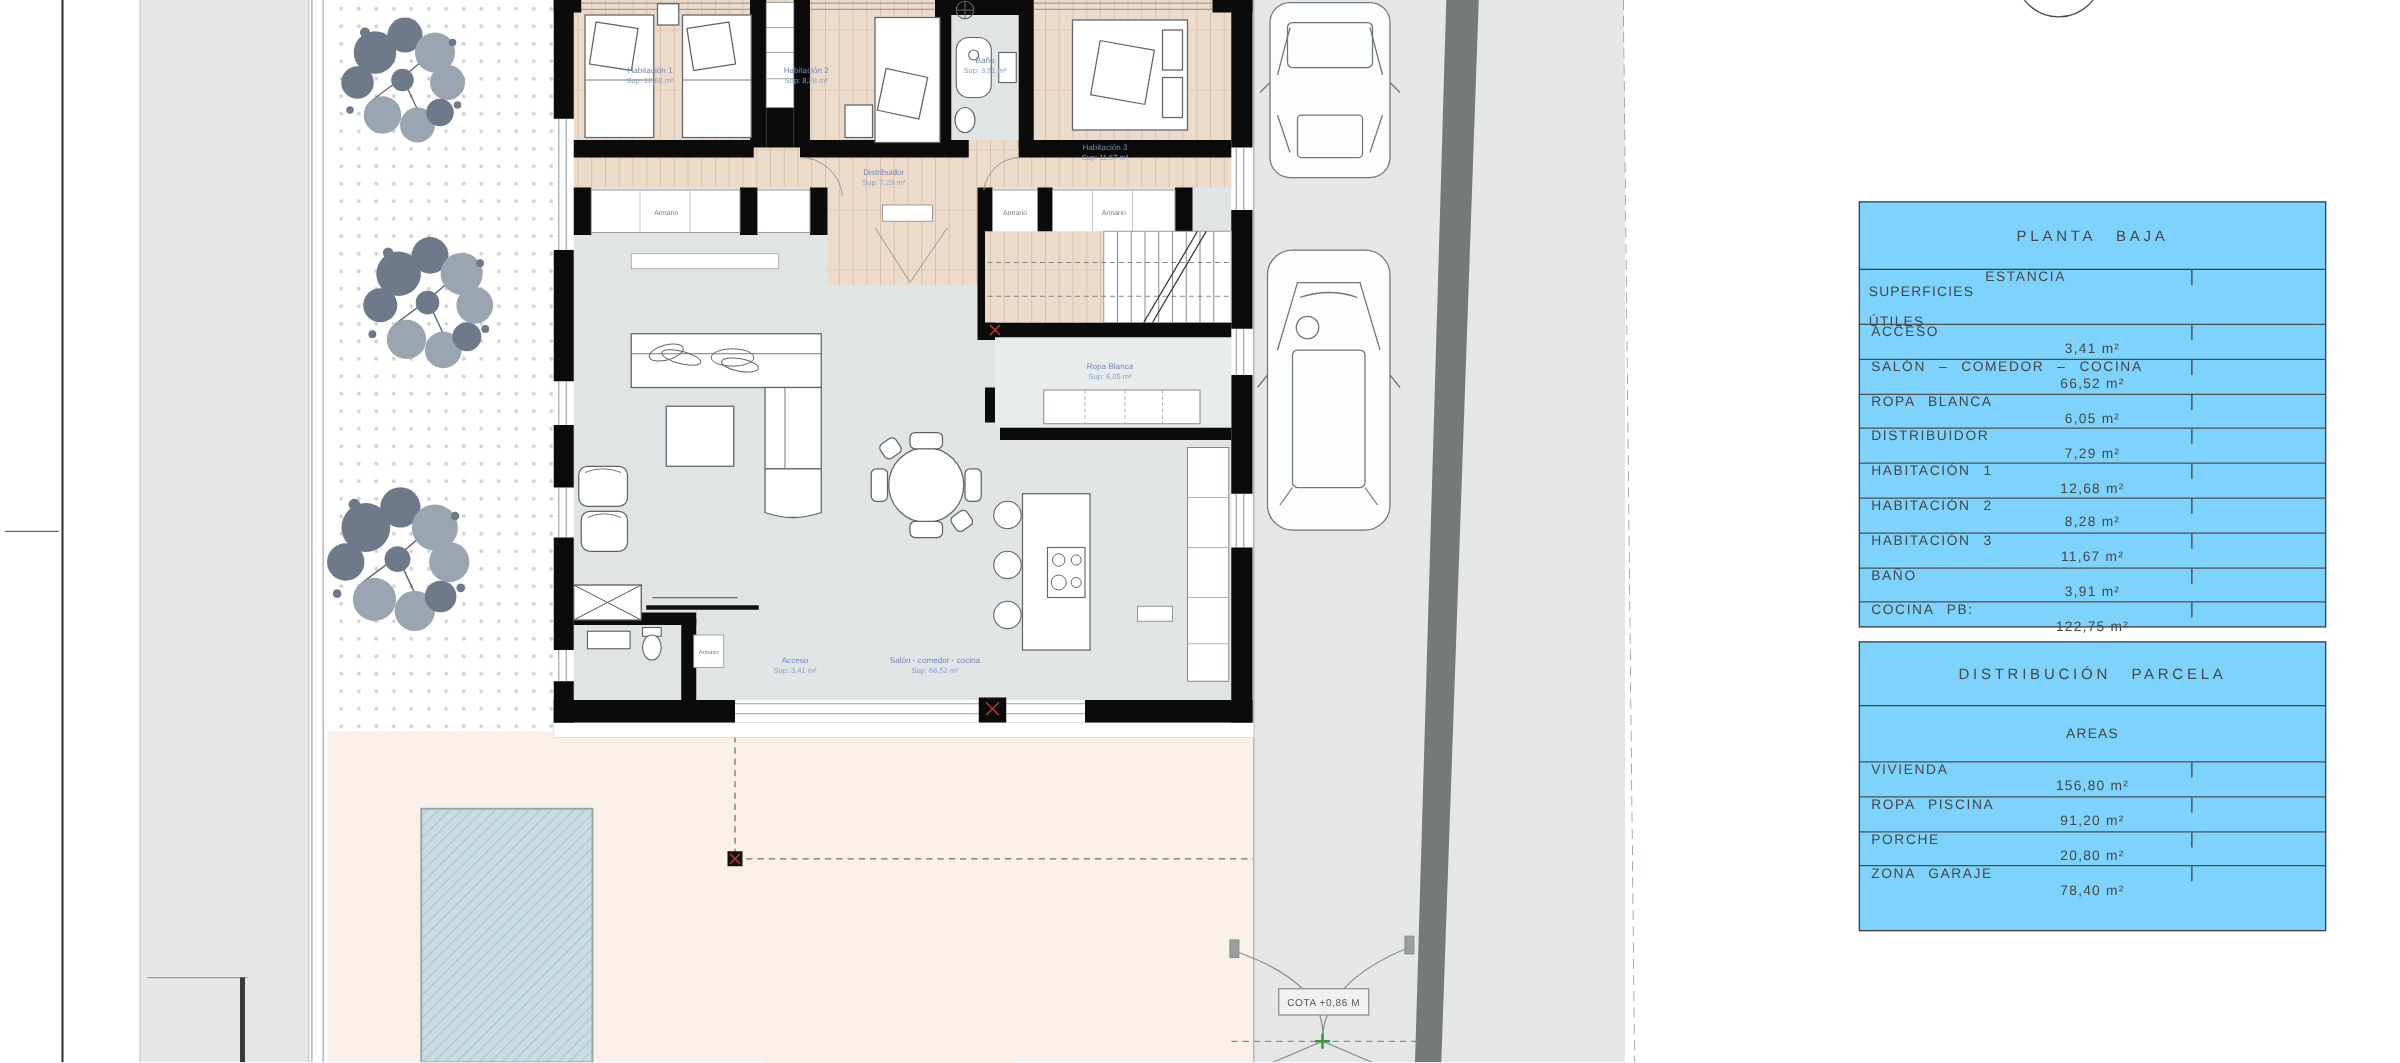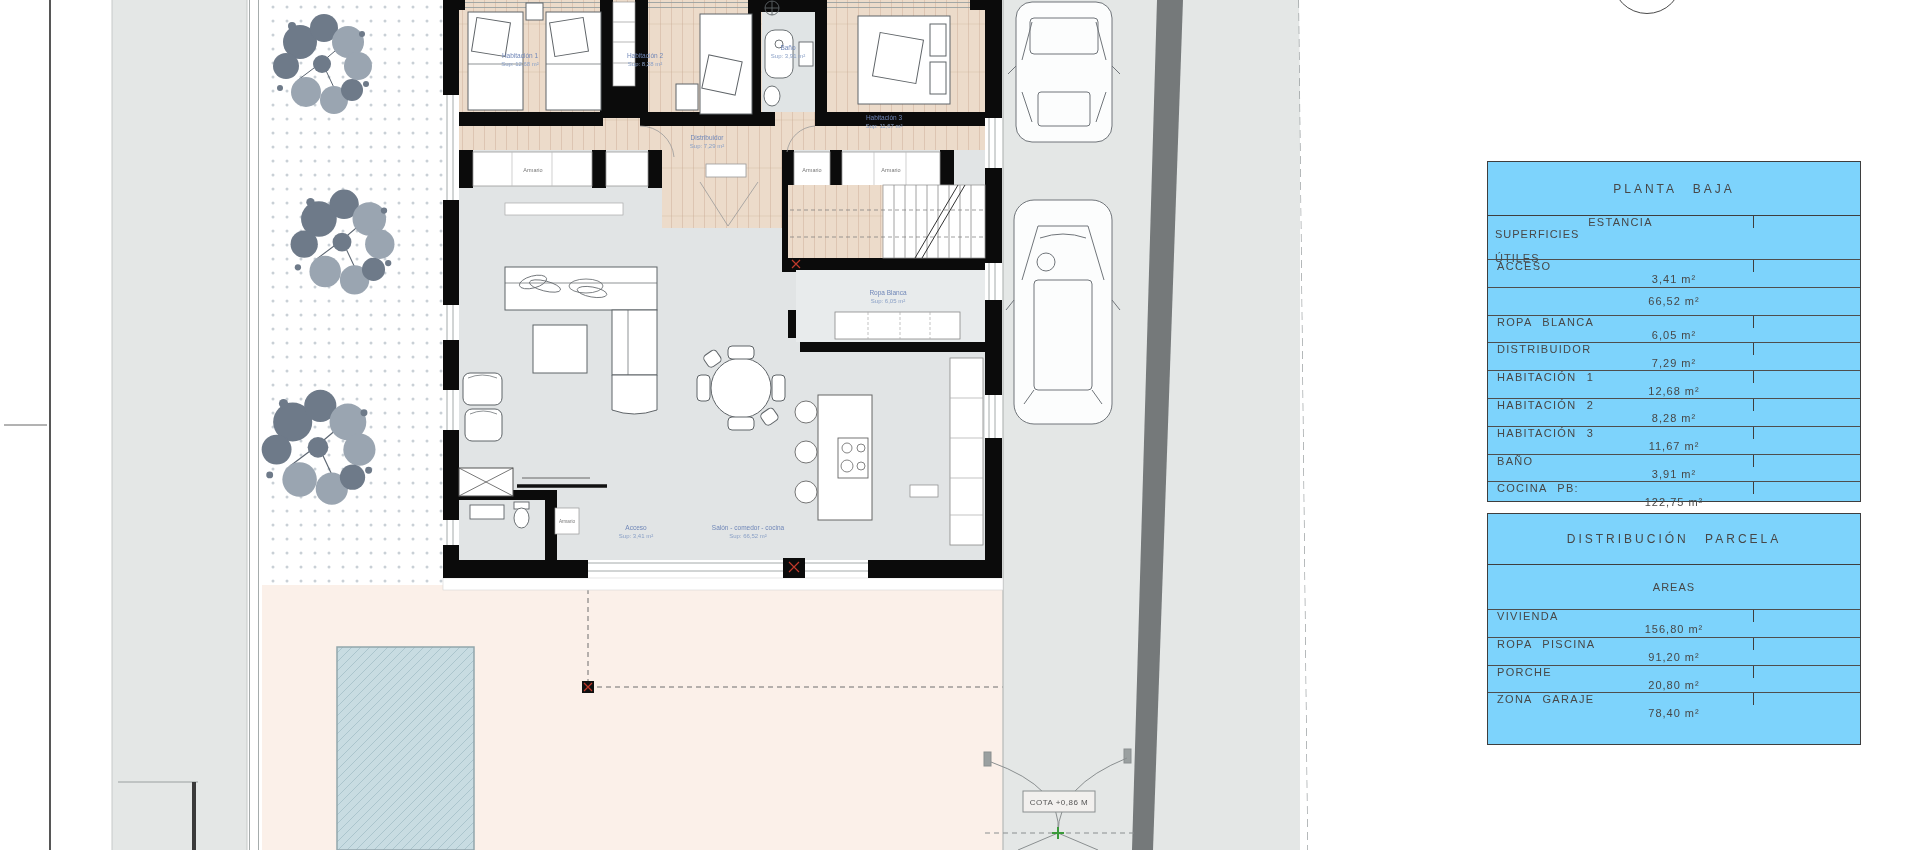--- a/index.html
+++ b/index.html
@@ -396,20 +396,21 @@
     <div class="c2 two">
       <span>SUPERFICIES</span>
       <span>ÚTILES</span>
     </div>
   </div>
   <div class="trow">
     <div class="c1">ACCESO</div>
     <div class="c2">3,41 m²</div>
   </div>
   <div class="trow">
+    <div class="c1">SALÓN – COMEDOR – COCINA</div>
     <div class="c2">66,52 m²</div>
   </div>
   <div class="trow">
     <div class="c1">ROPA BLANCA</div>
     <div class="c2">6,05 m²</div>
   </div>
   <div class="trow">
     <div class="c1">DISTRIBUIDOR</div>
     <div class="c2">7,29 m²</div>
   </div>

